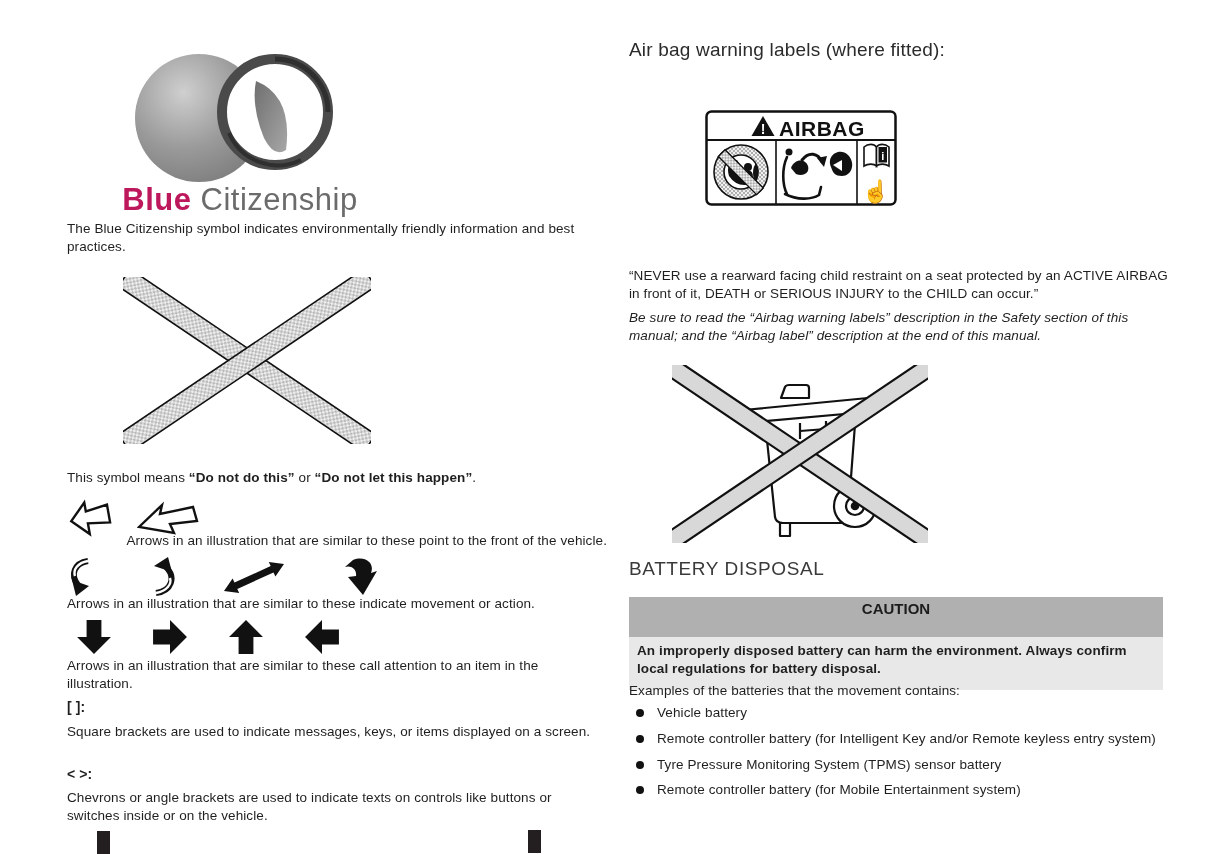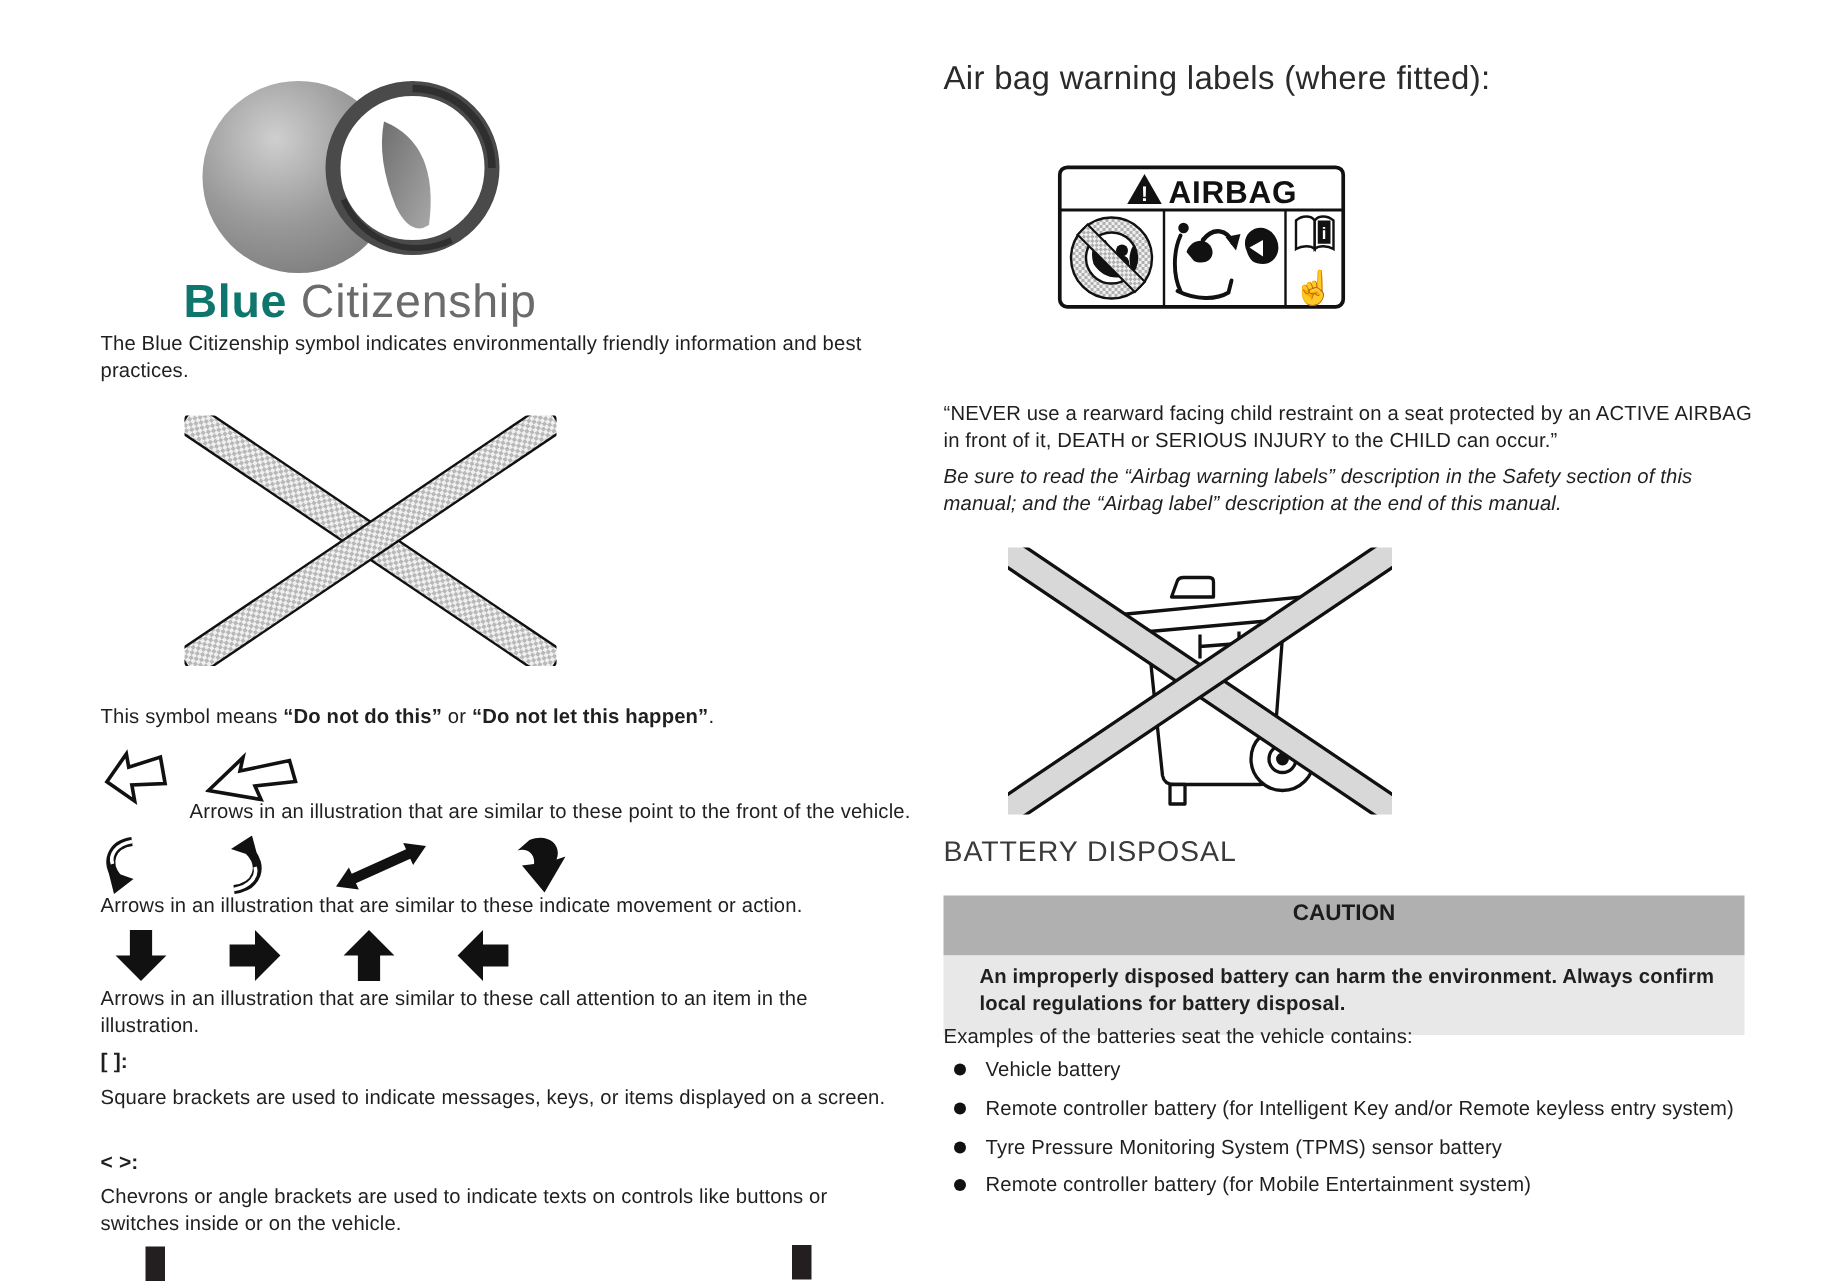--- a/index.html
+++ b/index.html
@@ -6,51 +6,51 @@
   #page{
     position:relative;width:1232px;height:854px;background:#ffffff;overflow:hidden;
     font-family:"Liberation Sans",sans-serif;color:#1f1f1f;
   }
   .abs{position:absolute;}
   .p{font-size:13.5px;line-height:17.8px;margin:0;letter-spacing:.1px;}
   .b{font-weight:bold;}
   
   .logo-block{left:67px;top:38px;width:346px;text-align:center;}
   .brand{font-size:31px;margin-top:-8px;color:#6b6b6b;letter-spacing:.5px;white-space:nowrap;}
-  .brand .bold{font-weight:bold;color:#0f766e;}
+  .brand .bold{font-weight:bold;color:#be185d;}
   .logo-caption{left:67px;top:220px;width:534px;}
   .bigx{left:123px;top:277px;}
   .x-caption{left:67px;top:469px;width:534px;}
   .arrow-row{display:flex;align-items:flex-end;}
   .row-front{left:67px;top:497px;}
   .front-caption{left:67px;top:532px;width:540px;text-align:right;}
   .row-move{left:67px;top:557px;}
   .move-caption{left:67px;top:595px;width:540px;}
   .row-attn{left:76px;top:619px;}
   .attn-caption{left:67px;top:657px;width:534px;}
   .bracket-label{font-size:14px;font-weight:bold;}
   .sq-label{left:67px;top:699px;}
   .sq-caption{left:67px;top:723px;width:534px;}
   .ch-label{left:67px;top:766px;}
   .ch-caption{left:67px;top:789px;width:534px;}
   .reg-mark{width:13px;height:23px;background:#231f20;}
   .mark1{left:97px;top:831px;}
   .mark2{left:528px;top:830px;}
   
-  .airbag-heading{left:629px;top:39px;font-size:22px;color:#2b2b2b;letter-spacing:.2px;}
+  .airbag-heading{left:629px;top:39px;font-size:19px;color:#2b2b2b;letter-spacing:.2px;}
   .airbag-label{left:705px;top:110px;}
   .never-p{left:629px;top:267px;width:540px;}
   .besure-p{left:629px;top:309px;width:540px;font-style:italic;}
   .bin{left:672px;top:365px;}
   .battery-heading{left:629px;top:558px;font-size:19px;color:#3a3a3a;letter-spacing:.6px;}
   .caution-box{left:629px;top:597px;width:534px;}
   .caution-head{background:#b0b0b0;text-align:center;font-weight:bold;font-size:15px;
     color:#1c1c1c;padding:3px 0 20px;}
   .caution-body{background:#e8e8e8;font-weight:bold;font-size:13.5px;line-height:18px;
-    padding:5px 10px 12px 24px;letter-spacing:.1px;}
+    padding:5px 10px 12px 8px;letter-spacing:.1px;}
   .examples-p{left:629px;top:682px;width:534px;}
   .battery-ul{left:629px;top:704px;width:540px;list-style:none;margin:0;padding:0;}
   .battery-ul li{display:flex;margin-bottom:8px;font-size:13.5px;line-height:17.8px;letter-spacing:.1px;}
   .dot{flex:0 0 8px;width:8px;height:8px;border-radius:50%;background:#111;margin:5px 13px 0 7px;}
   svg{display:block;}
   svg.inlinelogo{display:inline-block;}
   text{font-family:"Liberation Sans",sans-serif;}
 </style>
 </head>
 <body>
@@ -241,21 +241,21 @@
     </g>
   </svg>
 
   <div class="abs battery-heading">BATTERY DISPOSAL</div>
 
   <div class="abs caution-box">
     <div class="caution-head">CAUTION</div>
     <div class="caution-body">An improperly disposed battery can harm the environment. Always confirm local regulations for battery disposal.</div>
   </div>
 
-  <p class="abs p examples-p">Examples of the batteries seat the vehicle contains:</p>
+  <p class="abs p examples-p">Examples of the batteries that the movement contains:</p>
 
   <ul class="abs battery-ul">
     <li>
         <span class="dot"></span>
         <span>Vehicle battery</span>
       </li>
     <li>
         <span class="dot"></span>
         <span>Remote controller battery (for Intelligent Key and/or Remote keyless entry system)</span>
       </li>

